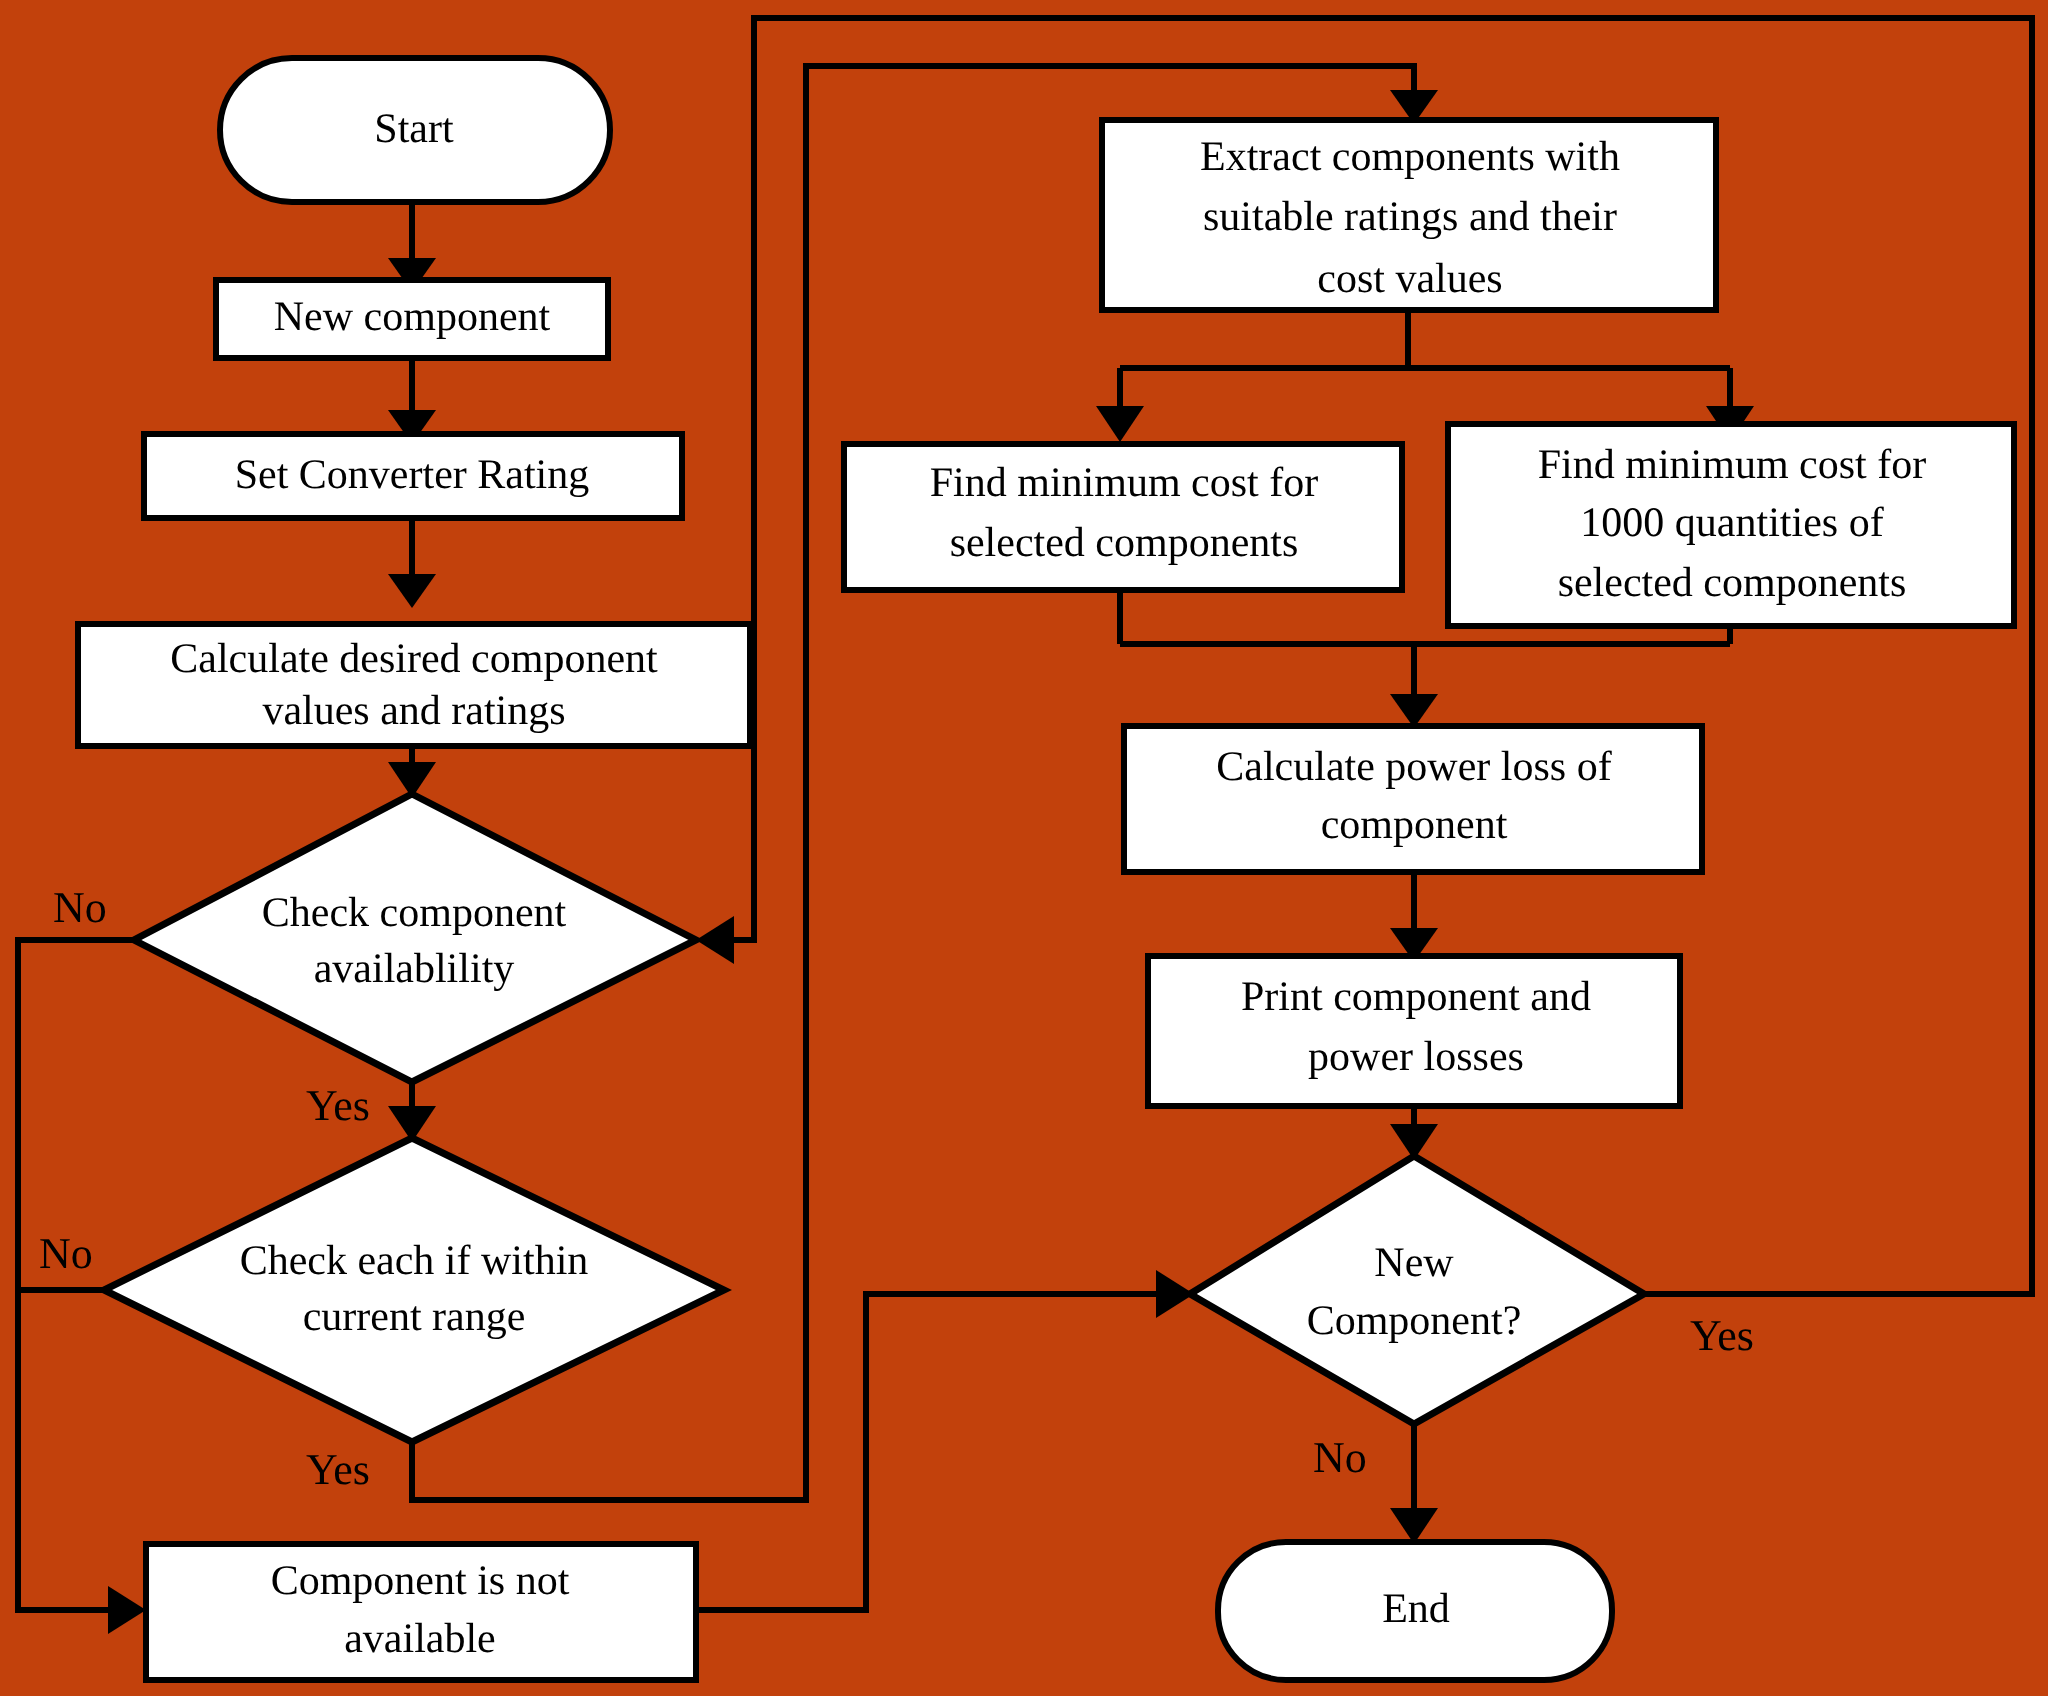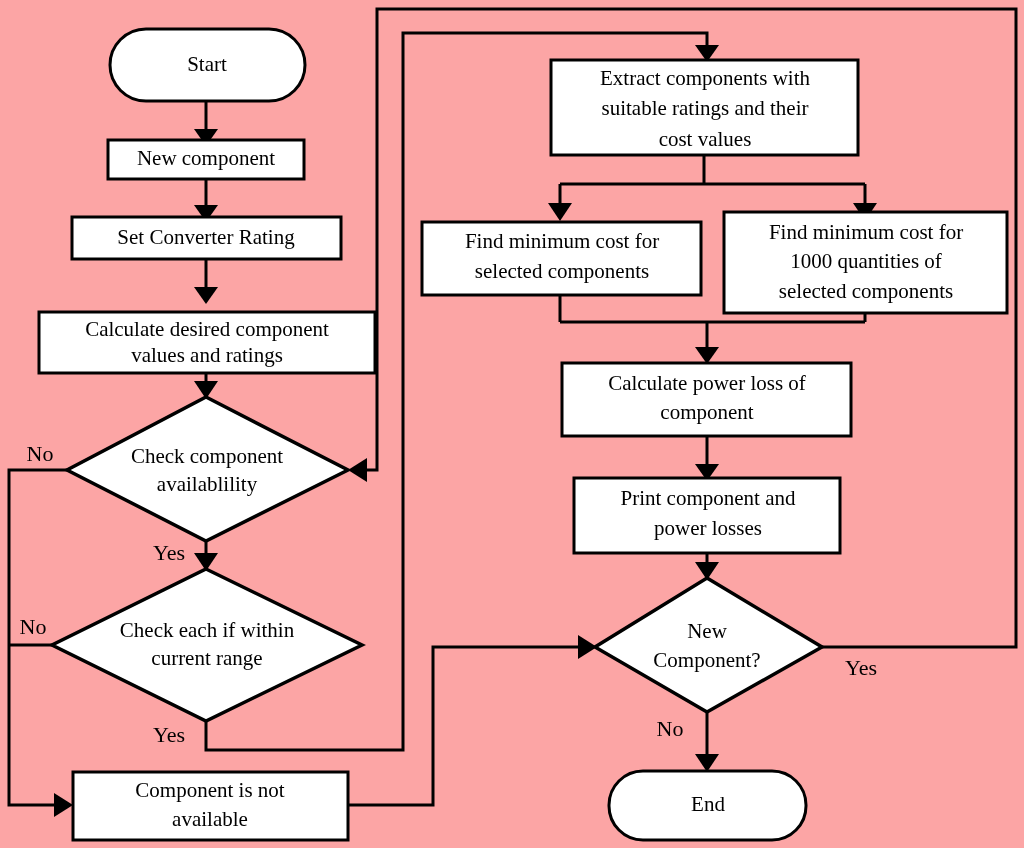--- a/index.html
+++ b/index.html
@@ -4,21 +4,21 @@
 <style>
   html, body {
     margin: 0;
     padding: 0;
     background: #ffffff;
   }
   #canvas-wrap {
     position: relative;
     width: 1024px;
     height: 848px;
-    background: #fca5a5;
+    background: #c2410c;
     font-family: "Liberation Serif", "DejaVu Serif", serif;
   }
   svg#flow {
     display: block;
     width: 1024px;
     height: 848px;
   }
   .shape {
     fill: #ffffff;
     stroke: #000000;

